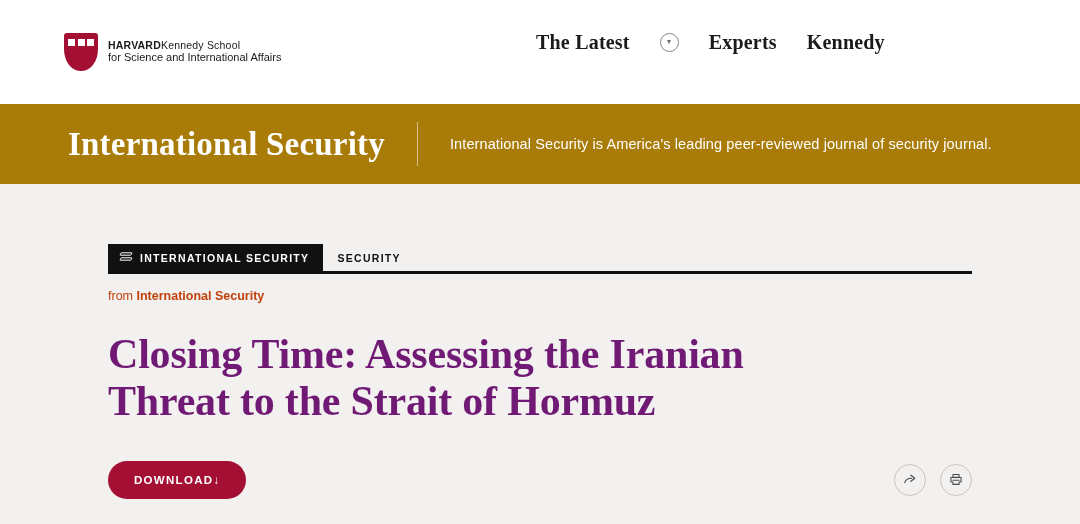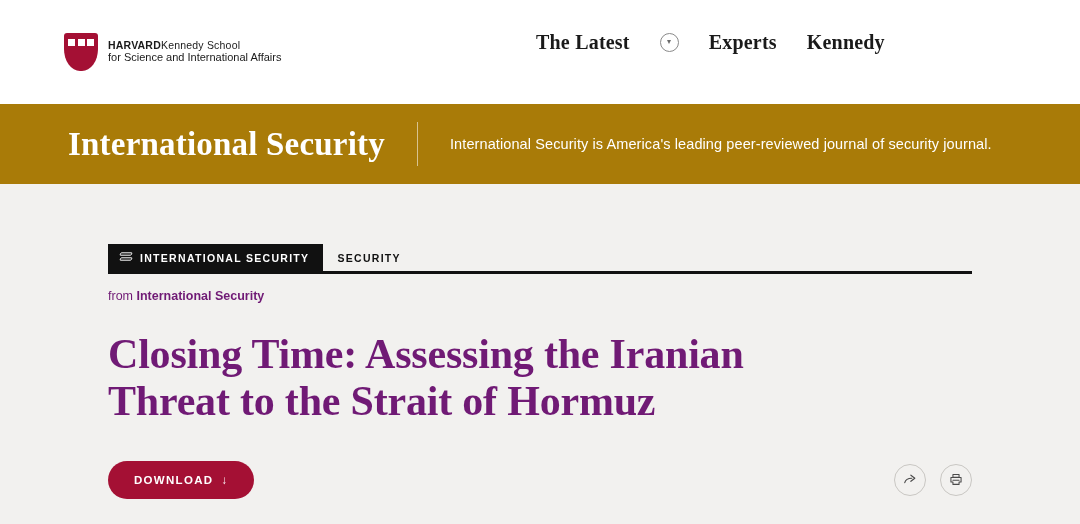--- a/index.html
+++ b/index.html
@@ -189,21 +189,21 @@
     align-items: center;
     padding: 0 14px;
     font-size: 10.5px;
     font-weight: bold;
     letter-spacing: 1.3px;
     color: #111;
   }
   .from-line {
     margin-top: 15px;
     font-size: 12.5px;
-    color: #701a75;
+    color: #c2410c;
   }
   .from-line b { font-weight: bold; }
 
   .article-title {
     font-family: "Liberation Serif", serif;
     font-size: 42px;
     line-height: 1.12;
     font-weight: bold;
     color: #701a75;
     margin: 28px 0 0 0;
@@ -222,21 +222,20 @@
     color: #fff;
     border: none;
     border-radius: 20px;
     height: 38px;
     padding: 0 26px;
     font-size: 11.5px;
     font-weight: bold;
     letter-spacing: 1.3px;
     display: inline-flex;
     align-items: center;
-    gap: 8px;
     cursor: pointer;
     font-family: "Liberation Sans", sans-serif;
   }
   .round-actions {
     display: flex;
     gap: 14px;
   }
   .round-btn {
     width: 32px;
     height: 32px;

